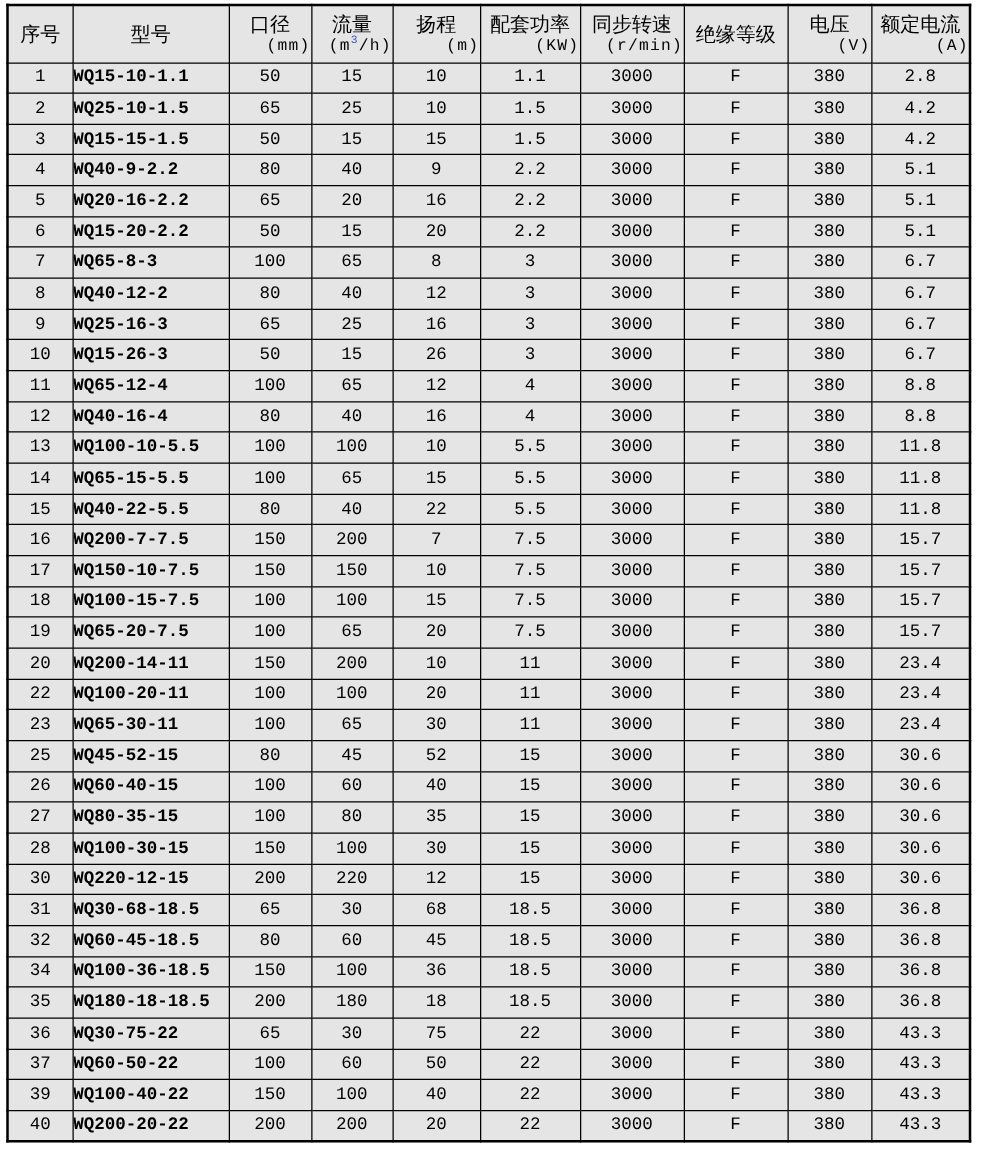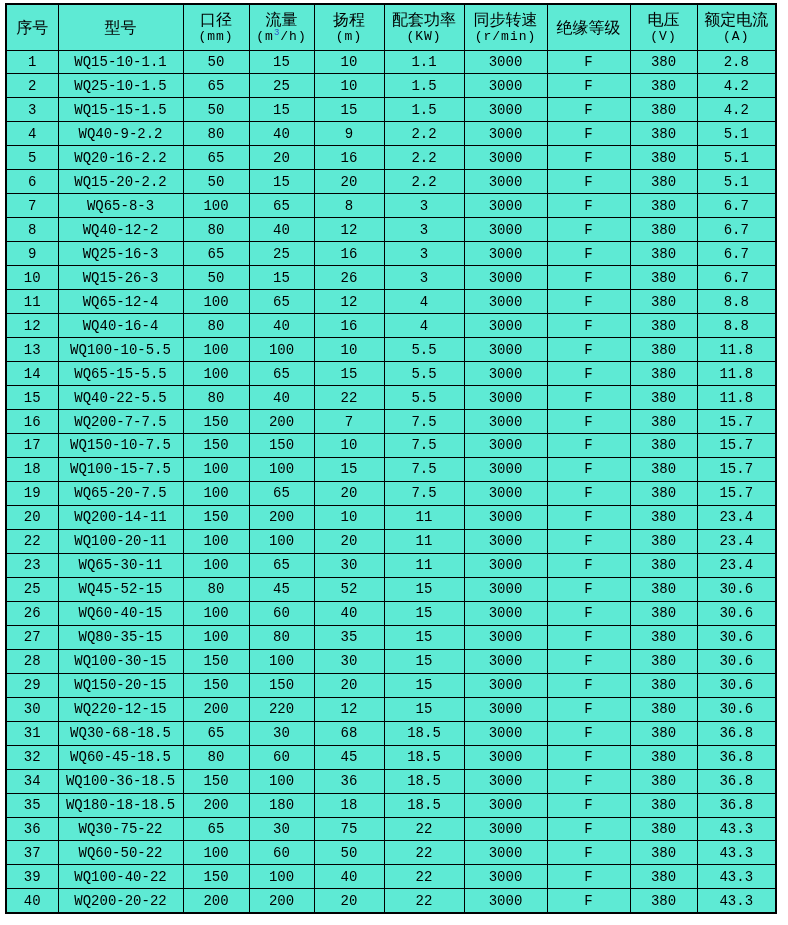--- a/index.html
+++ b/index.html
@@ -16,21 +16,21 @@
     color: #000000;
   }
   table.spec {
     position: absolute;
     left: 5px;
     top: 3px;
     width: 770px;
     height: 911px;
     border-collapse: collapse;
     table-layout: fixed;
-    background: #5eead4;
+    background: #e5e5e5;
     border: 2px solid #000000;
   }
   table.spec th,
   table.spec td {
     border: 1px solid #000000;
     padding: 0;
     color: #000000;
     overflow: hidden;
     white-space: nowrap;
     vertical-align: middle;
@@ -43,34 +43,36 @@
     font-size: 16px;
     line-height: 1.2;
     font-family: "DejaVu Sans", sans-serif;
   }
   .h-title { display: block; font-size: 16px; }
   .h-unit {
     display: block;
     font-size: 13px;
     font-family: "Liberation Mono", "DejaVu Sans Mono", monospace;
     letter-spacing: 1px;
+    text-align: right;
   }
   .h-unit sup {
     font-size: 9px;
     vertical-align: super;
     line-height: 0;
   }
   td {
     text-align: center;
     font-family: "Liberation Mono", "DejaVu Sans Mono", monospace;
     font-size: 14px;
   }
   td.model {
-    text-align: center;
+    text-align: left;
     padding-left: 2px;
+    font-weight: bold;
   }
 </style>
 </head>
 <body>
 
 <div class="canvas">
   <table class="spec">
     <colgroup>
       <col style="width:52px">
       <col style="width:125px">
@@ -431,32 +433,20 @@
           <td>150</td>
           <td>100</td>
           <td>30</td>
           <td>15</td>
           <td>3000</td>
           <td>F</td>
           <td>380</td>
           <td>30.6</td>
         </tr>
         <tr>
-          <td>29</td>
-          <td class="model">WQ150-20-15</td>
-          <td>150</td>
-          <td>150</td>
-          <td>20</td>
-          <td>15</td>
-          <td>3000</td>
-          <td>F</td>
-          <td>380</td>
-          <td>30.6</td>
-        </tr>
-        <tr>
           <td>30</td>
           <td class="model">WQ220-12-15</td>
           <td>200</td>
           <td>220</td>
           <td>12</td>
           <td>15</td>
           <td>3000</td>
           <td>F</td>
           <td>380</td>
           <td>30.6</td>

